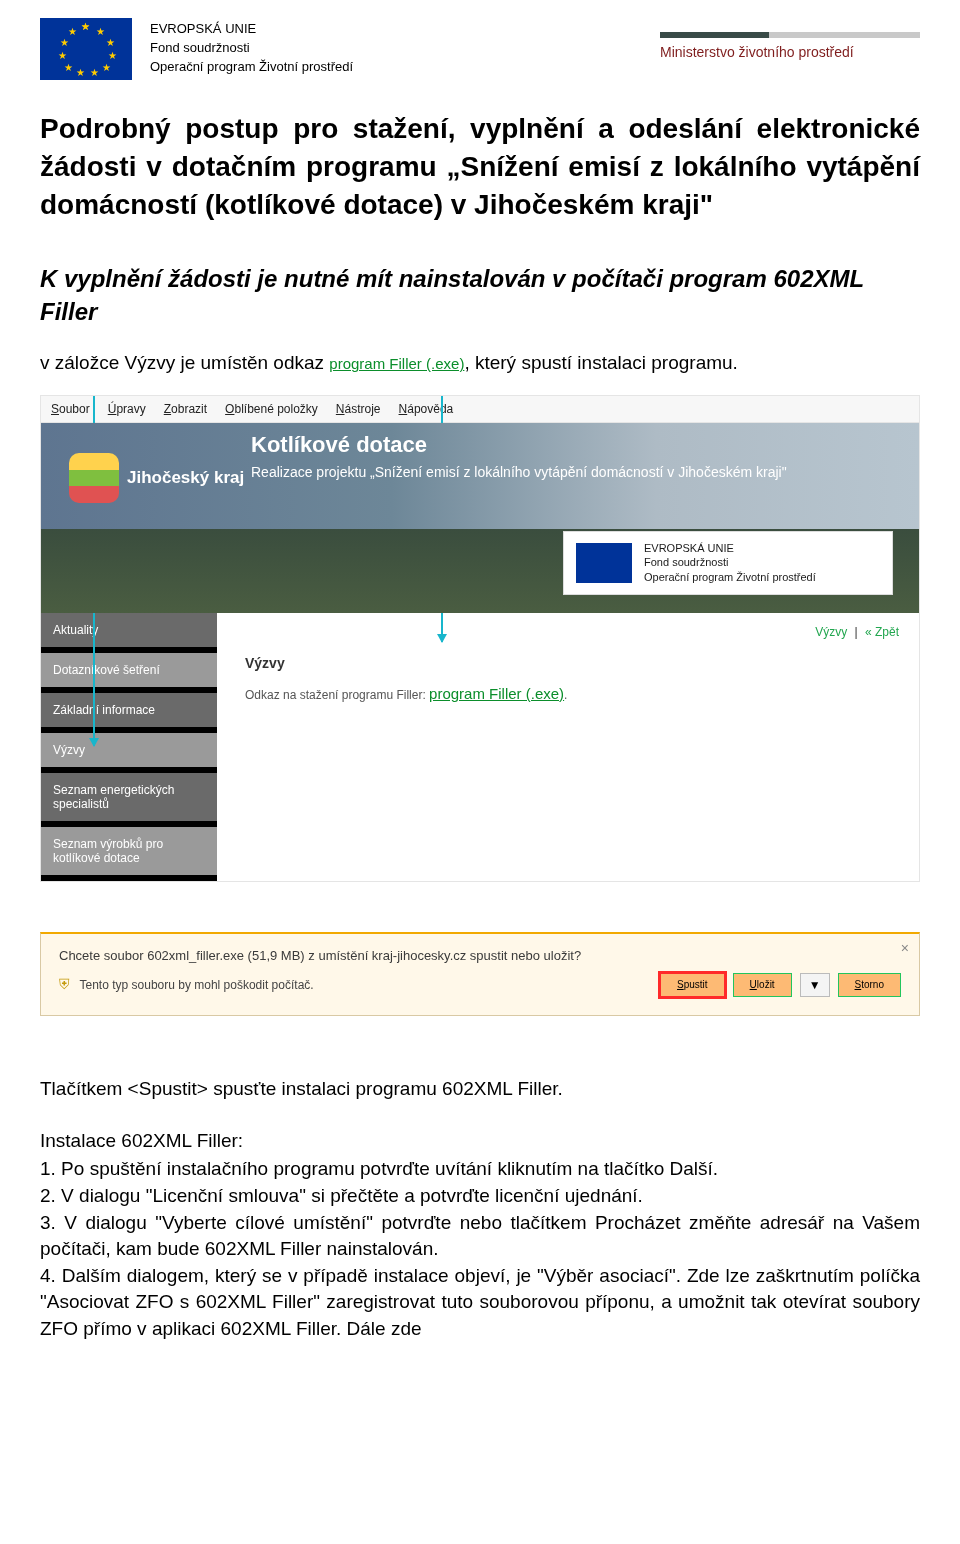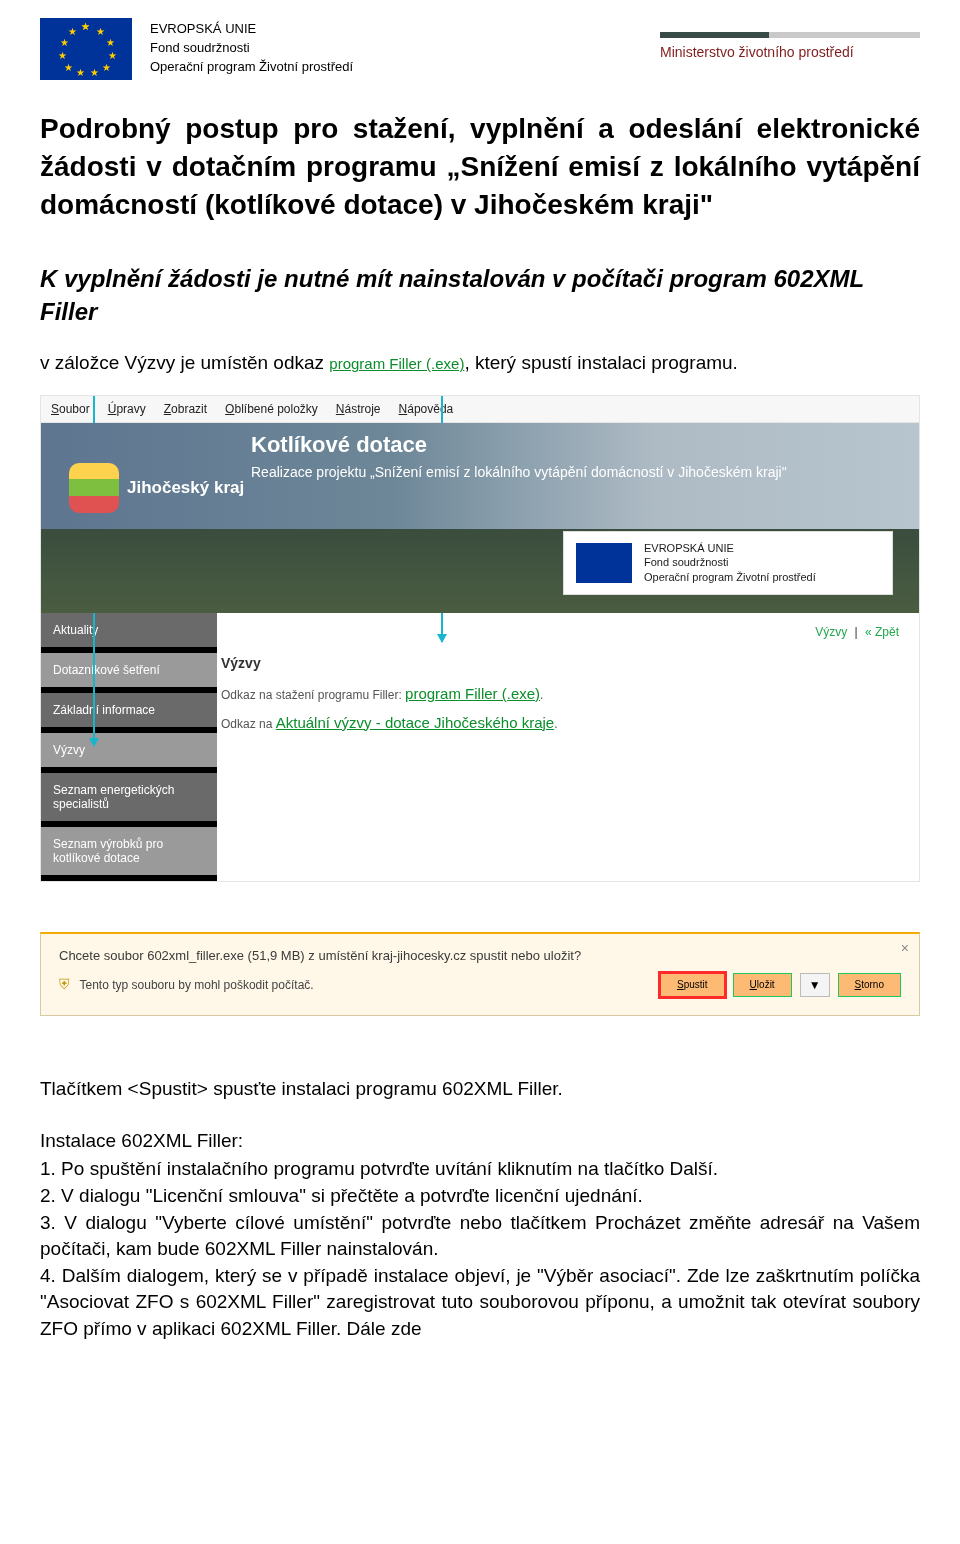--- a/index.html
+++ b/index.html
@@ -19,35 +19,35 @@
   .link{color:#000;text-decoration:underline;font-weight:700}
   .inline-link{color:#0b8e2b;font-size:15px;text-decoration:underline}
 
   
   .browser-shot{border:1px solid #e5e5e5;margin:18px 0 0 0;background:#fff;position:relative}
   .menubar{display:flex;gap:18px;padding:6px 10px;font-size:12px;color:#222;background:#f7f7f7;border-bottom:1px solid #e5e5e5}
   .menubar span{}
   .menubar span::first-letter{text-decoration:underline}
   .banner{position:relative;height:190px;background:linear-gradient(to bottom,#5b5f45 0%,#515b3d 30%,#3a4d3e 55%,#4a5d41 100%)}
   .banner::before{content:"";position:absolute;top:0;left:0;right:0;height:56%;background:linear-gradient(to right,#5e7590 0%,#6d8798 40%,#aebbc5 70%,#b7c5cf 100%)}
-  .banner .jihocesky{position:absolute;left:28px;top:40px;display:flex;align-items:center;gap:8px}
+  .banner .jihocesky{position:absolute;left:28px;top:30px;display:flex;align-items:center;gap:8px}
   .banner .jlogo{width:50px;height:50px;border-radius:10px;background:linear-gradient(180deg,#ffd24d 0%,#ffd24d 33%,#7fbf3f 33%,#7fbf3f 66%,#e05252 66%,#e05252 100%)}
   .banner .jtext{color:#fff;font-size:17px;font-weight:600}
   .banner .title{position:absolute;left:210px;top:9px;color:#fff}
   .banner .title .big{font-size:22px;font-weight:600;margin-bottom:6px}
   .banner .title .sub{font-size:14px}
   .eu-box{position:absolute;right:26px;bottom:18px;width:330px;height:64px;background:#fff;border:1px solid #ddd;padding:10px 12px;box-sizing:border-box;display:flex;gap:12px;align-items:center}
   .eu-box .mini-flag{width:56px;height:40px;background:#003399;position:relative;flex:0 0 auto}
   .eu-box .txt{font-size:11px;line-height:1.35;color:#1a1a1a}
 
   .below-banner{display:flex;background:#fff}
   .sidebar{width:176px;flex:0 0 auto}
   .sidebar a{display:block;padding:10px 12px;font-size:12px;color:#fff;background:#6a6a6a;border-bottom:6px solid #000000;text-decoration:none}
   .sidebar a.light{background:#9a9a9a}
-  .content{flex:1;padding:12px 20px 0 4px;font-size:12px;color:#555}
+  .content{flex:1;padding:12px 20px 0 28px;font-size:12px;color:#555}
   .content .bc{text-align:right;color:#22a64f;margin-bottom:16px;font-size:12px}
   .content .bc span{color:#333;margin:0 4px}
   .content h4{margin:0 0 14px 0;font-size:14px;color:#333;font-weight:600}
   .content .line{margin:12px 0}
   .arrow{position:absolute;width:2px;background:#18b6cc;pointer-events:none}
   .arrow::after{content:"";position:absolute;bottom:-1px;left:-4px;border-left:5px solid transparent;border-right:5px solid transparent;border-top:9px solid #18b6cc}
   .arrow.a1{left:52px;top:0;height:350px}
   .arrow.a2{left:400px;top:0;height:246px}
 
   .dl-bar{border:1px solid #d9c9a4;border-top:2px solid #f2a900;background:#fff8e9;margin:50px 0 0 0;padding:14px 18px 18px 18px;font-size:13px;color:#3a3a3a;position:relative}
@@ -148,23 +148,20 @@
       <div class="content">
         <div class="bc">
           <a href="#" style="color:#22a64f;text-decoration:none">Výzvy</a>
           <span>|</span>
           <a href="#" style="color:#22a64f;text-decoration:none">« Zpět</a>
         </div>
         <h4>Výzvy</h4>
         <div class="line">
           <span>Odkaz na stažení programu Filler: </span><a class="inline-link" href="#">program Filler (.exe)</a>.
         </div>
-        <div class="line">
-          <span>Odkaz na </span><a class="inline-link" href="#">Aktuální výzvy - dotace Jihočeského kraje</a>.
-        </div>
       </div>
     </div>
   </div>
 
   <div class="dl-bar">
     <span class="x">×</span>
     <div>Chcete soubor 602xml_filler.exe (51,9 MB) z umístění kraj-jihocesky.cz spustit nebo uložit?</div>
     <div class="row2">
       <span class="shield">⛨</span>
       <span>Tento typ souboru by mohl poškodit počítač.</span>

